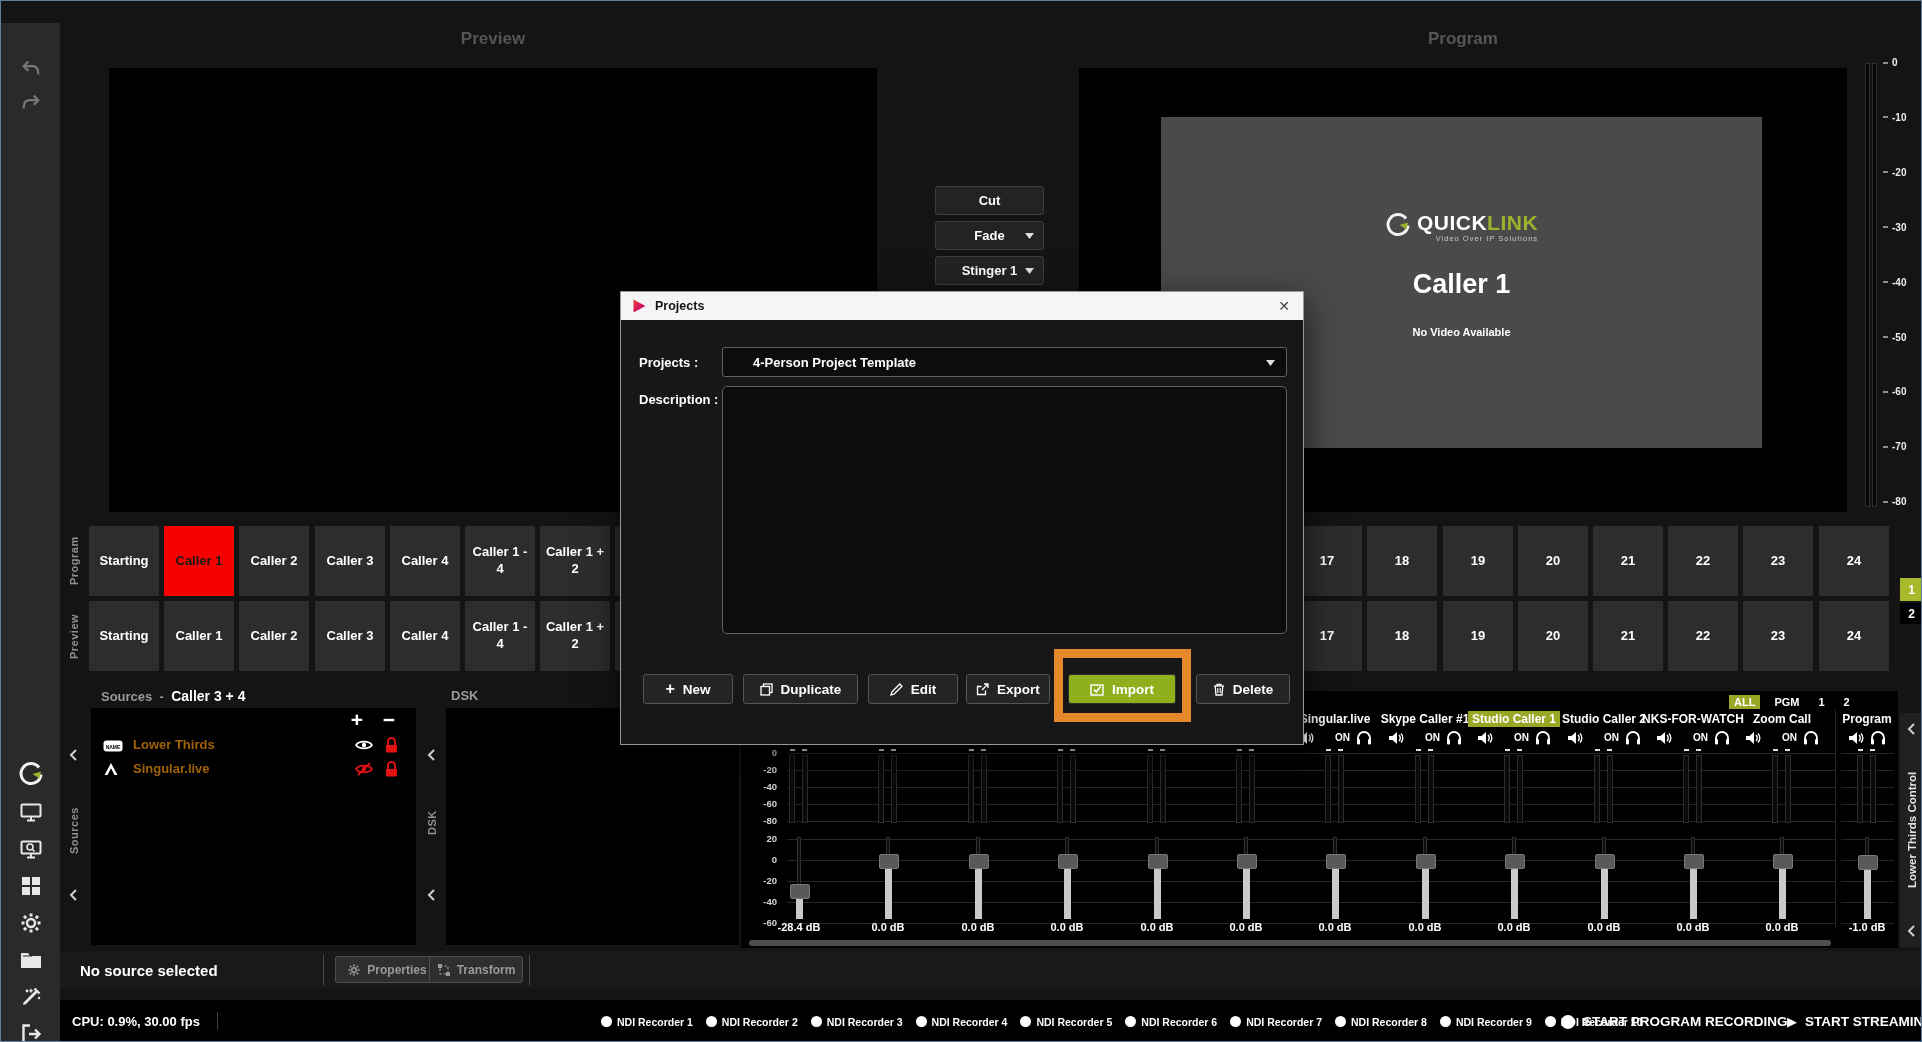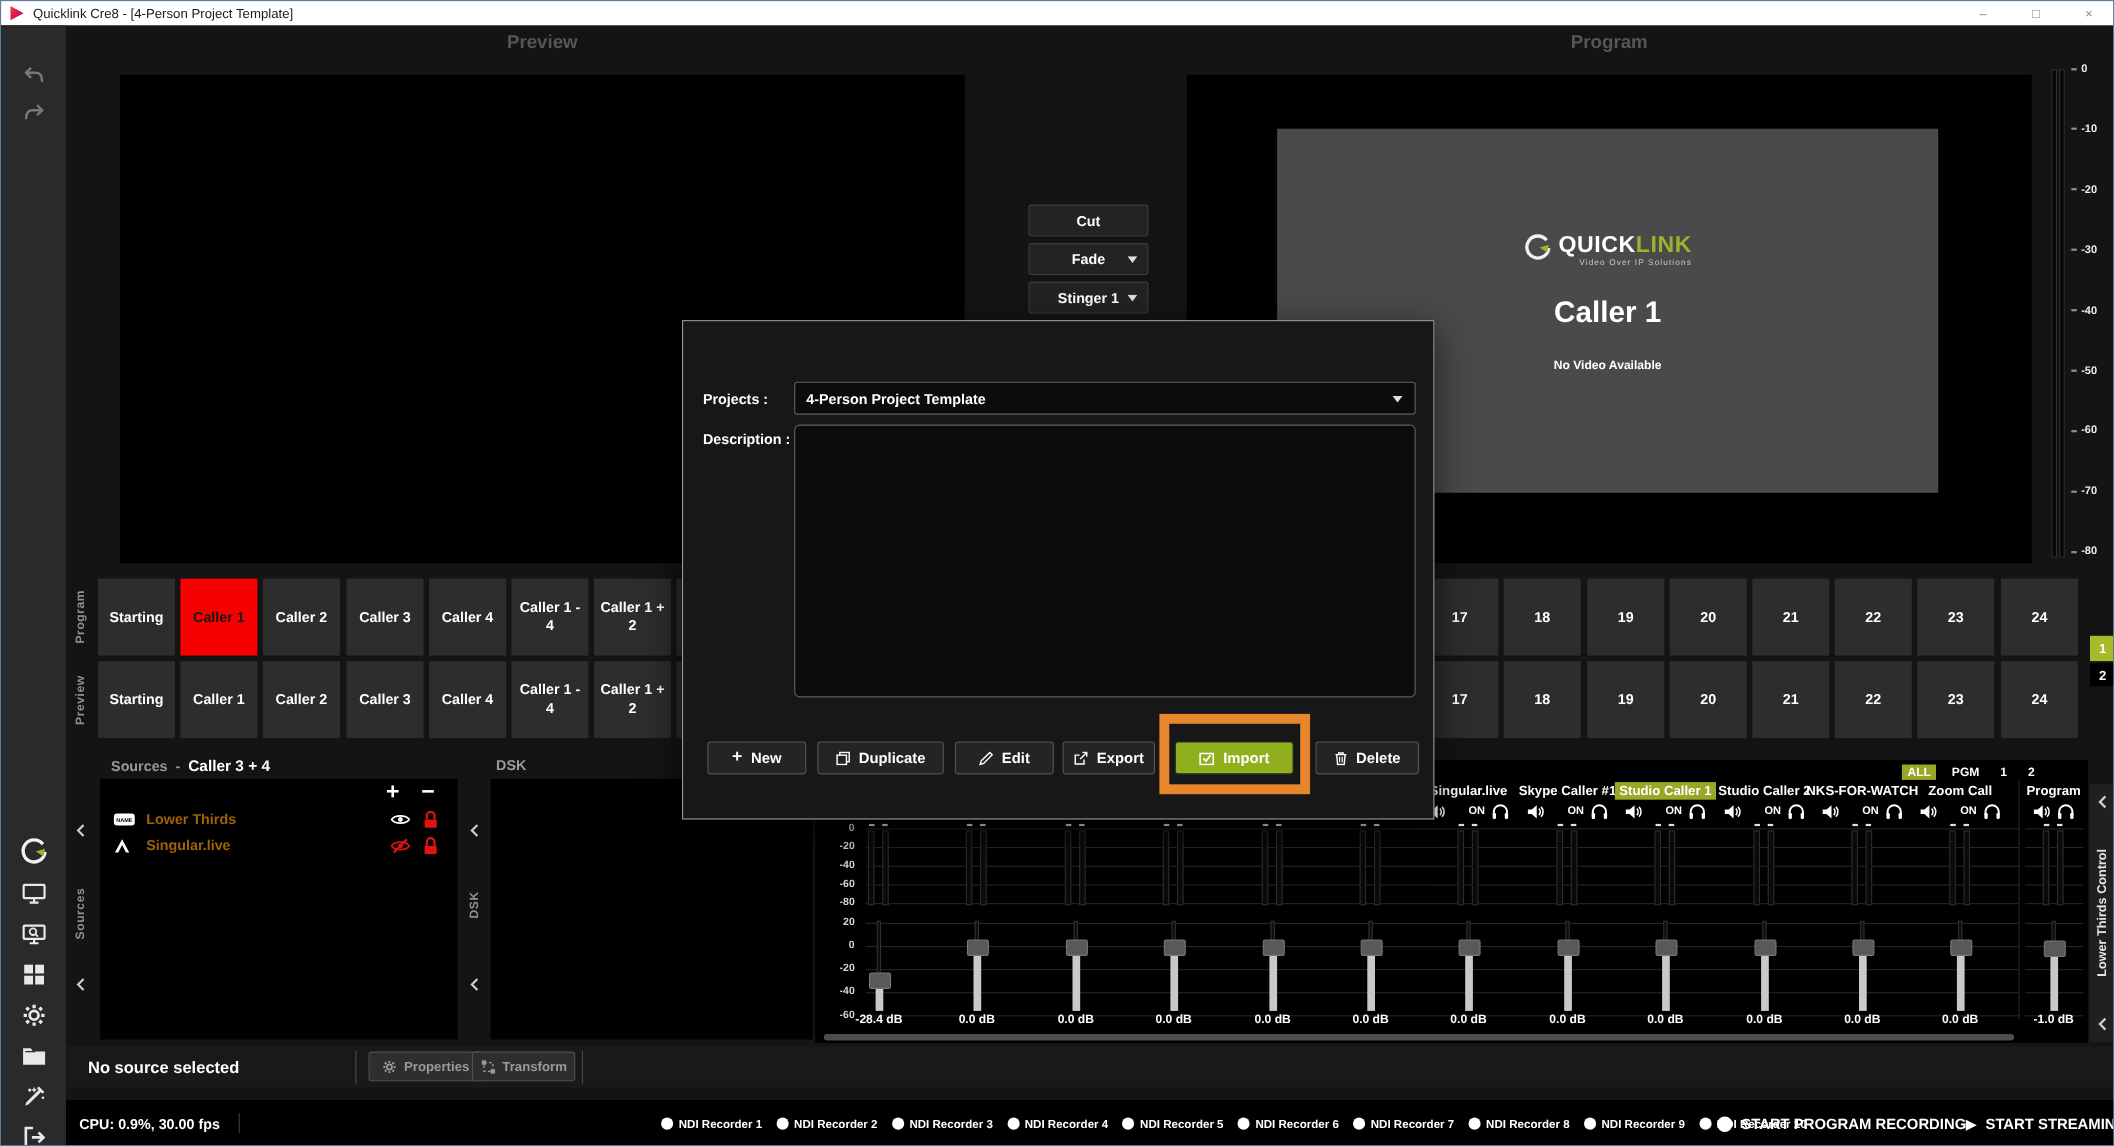--- a/index.html
+++ b/index.html
@@ -103,21 +103,21 @@
   
   .dialog{position:absolute;left:619px;top:290px;width:684px;height:454px;background:#171717;border:1px solid #979797;
           box-shadow:0 10px 34px rgba(0,0,0,.65);z-index:40;box-sizing:border-box;}
   .dlg-titlebar{position:absolute;left:0;top:0;right:0;height:28px;background:#f5f5f5;display:flex;align-items:center;}
   .dlg-titlebar .logo{margin-left:12px;display:flex;}
   .dlg-title{margin-left:9px;font-size:12.5px;font-weight:600;color:#111;}
   .dlg-close{position:absolute;right:4px;top:0;width:30px;height:28px;display:flex;align-items:center;justify-content:center;
              color:#444;font-size:14px;cursor:pointer;}
   .dlg-label{position:absolute;left:18px;font-size:13px;font-weight:bold;color:#fff;}
   .dlg-dropdown{position:absolute;left:101px;top:55px;width:565px;height:30px;background:#0c0c0c;border:1px solid #616161;border-radius:3px;
-                display:flex;align-items:center;box-sizing:border-box;cursor:pointer;}
+                display:flex;align-items:center;box-sizing:border-box;cursor:pointer;padding-left:20px;}
   .dlg-dropdown .val{margin-left:10px;font-size:13px;font-weight:bold;color:#fff;}
   .dlg-dropdown .caret{position:absolute;right:11px;top:12px;}
   .dlg-desc{position:absolute;left:101px;top:94px;width:565px;height:248px;background:#0c0c0c;border:1px solid #616161;border-radius:5px;
             box-sizing:border-box;resize:none;color:#fff;font-family:"Liberation Sans",sans-serif;}
   .dlg-btn{position:absolute;top:382px;height:30px;background:#242424;border:1px solid #555;border-radius:3px;
            display:flex;align-items:center;justify-content:center;gap:8px;color:#fff;font-size:13.5px;font-weight:bold;box-sizing:border-box;cursor:pointer;}
   .dlg-btn.import{background:var(--import_green,#8faf1c);border-color:#2e2e2e;}
   .dlg-btn .plus{font-size:16px;font-weight:bold;}
   .orange-box{position:absolute;left:433px;top:357px;width:137px;height:73px;border:9px solid var(--highlight_orange,#e5872a);
               box-sizing:border-box;pointer-events:none;z-index:41;}
@@ -132,33 +132,20 @@
     <linearGradient id="plgrad" x1="0" y1="0" x2="1" y2="1">
       <stop offset="0" stop-color="#ef4136"></stop>
         <stop offset="0.55" stop-color="#d4145a"></stop>
         <stop offset="1" stop-color="#93278f"></stop>
     </linearGradient>
   </defs>
 </svg>
 
 <div class="app">
 
-  <header class="titlebar">
-    <span class="logo icon" id="app-logo">
-        <svg width="13" height="14" viewBox="0 0 13 14">
-          <path d="M0.5 0.5 L12.5 7 L0.5 13.5 Z" fill="url(#plgrad)"></path>
-        </svg>
-      </span>
-    <span class="title">Quicklink Cre8  - [4-Person Project Template]</span>
-    <span class="win-controls">
-      <span>–</span>
-      <span>□</span>
-      <span>×</span>
-    </span>
-  </header>
 
   <nav class="rail">
     <div class="rail-icon" style="top:32px" id="undo-btn">
         <svg width="22" height="20" viewBox="0 0 24 20">
           <path d="M9 3 L4 8 L9 13" fill="none" stroke="#787878" stroke-width="2.4"></path>
           <path d="M4 8 H14 C18 8 20 11 20 17" fill="none" stroke="#787878" stroke-width="2.4"></path>
         </svg>
       </div>
     <div class="rail-icon" style="top:66px" id="redo-btn">
         <svg width="22" height="20" viewBox="0 0 24 20">
@@ -876,20 +863,29 @@
       <span class="dot"></span>
       <span class="sb-big">START PROGRAM RECORDING</span>
     </div>
     <div class="sb-stream">
       <span class="play-glyph txt-ico">▶</span>
       <span class="sb-big">START STREAMING</span>
     </div>
   </div>
 
   <div class="dialog">
+    <div class="dlg-titlebar">
+      <span class="logo icon" id="dlg-logo">
+          <svg width="13" height="14" viewBox="0 0 13 14">
+            <path d="M0.5 0.5 L12.5 7 L0.5 13.5 Z" fill="url(#plgrad)"></path>
+          </svg>
+        </span>
+      <span class="dlg-title">Projects</span>
+      <span class="dlg-close">✕</span>
+    </div>
     <div class="dlg-label" style="top:63px">Projects :</div>
     <div class="dlg-dropdown">
       <span class="val">4-Person Project Template</span>
       <span class="caret icon" id="dd-caret">
           <svg width="9" height="6" viewBox="0 0 9 6">
             <path d="M0 0 H9 L4.5 6 Z" fill="#e0e0e0"></path>
           </svg>
         </span>
     </div>
     <div class="dlg-label" style="top:100px">Description :</div>

